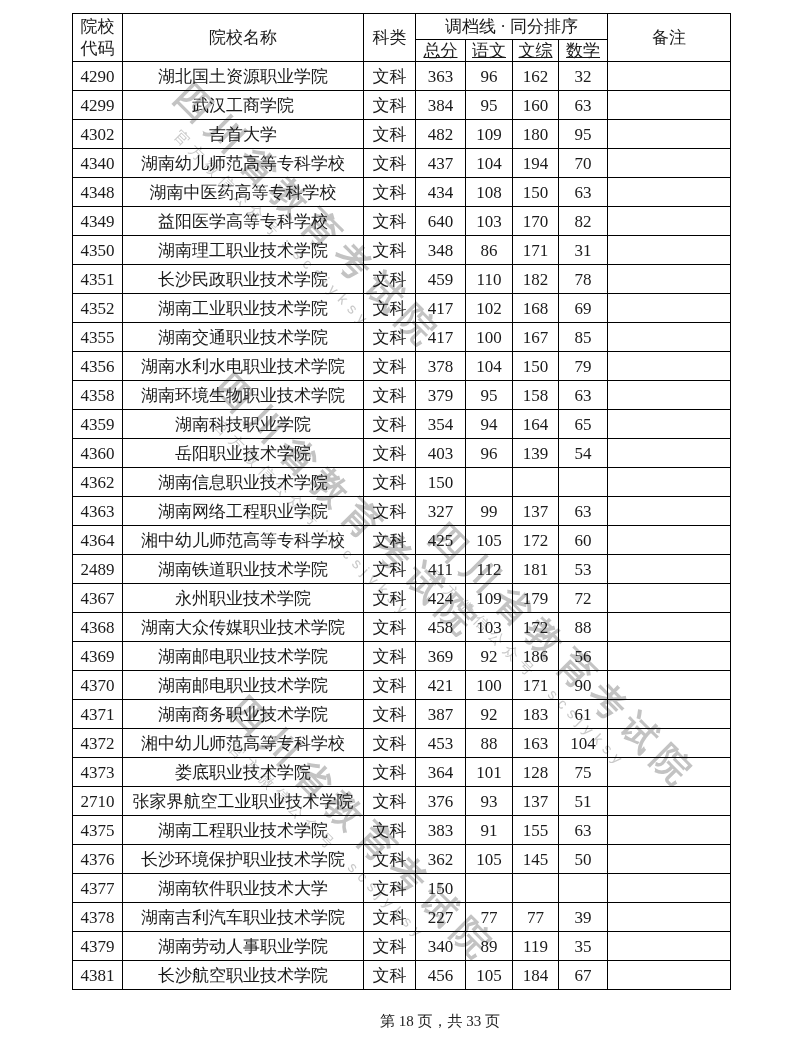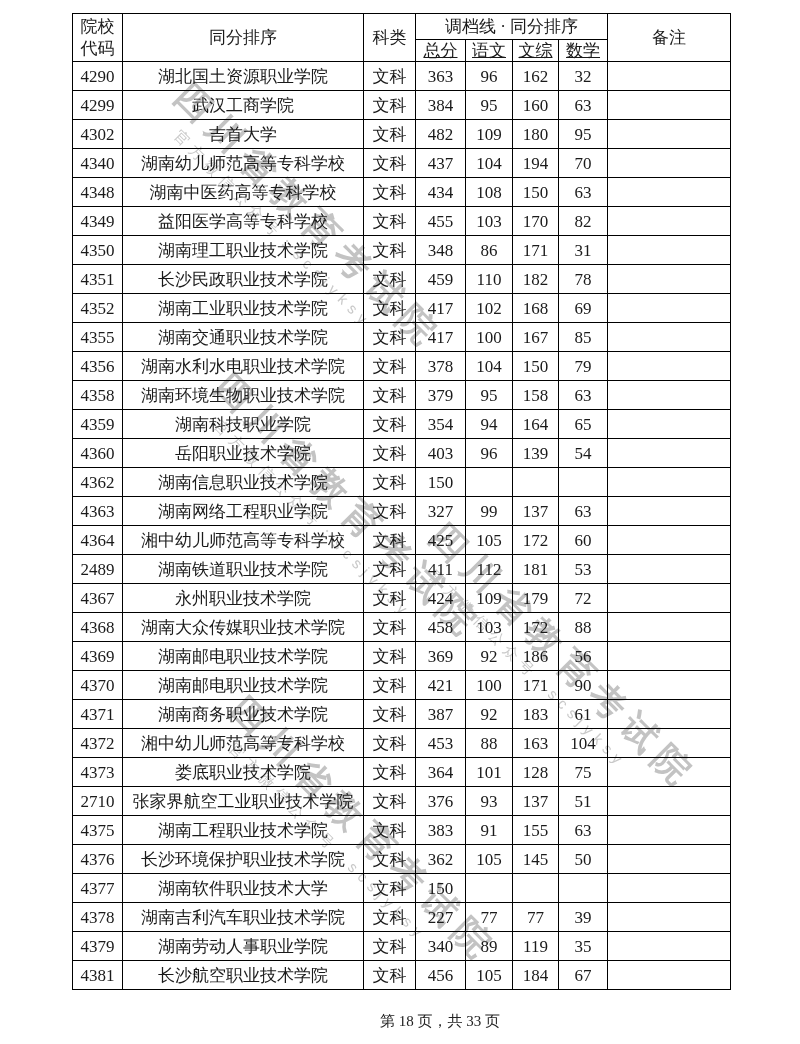--- a/index.html
+++ b/index.html
@@ -86,21 +86,21 @@
         <col style="width:52px">
       <col style="width:50px">
         <col style="width:47px">
         <col style="width:46px">
       <col style="width:49px">
         <col style="width:123px">
     </colgroup>
     <thead>
       <tr class="group-row">
         <th rowspan="2">院校代码</th>
-        <th rowspan="2">同分排序</th>
+        <th rowspan="2">院校名称</th>
         <th rowspan="2">科类</th>
         <th colspan="4">调档线 · 同分排序</th>
         <th rowspan="2">备注</th>
       </tr>
       <tr class="sub-row">
         <th>总分</th>
         <th>语文</th>
         <th>文综</th>
         <th>数学</th>
       </tr>
@@ -153,21 +153,21 @@
       <td class="cell-total">434</td>
       <td class="cell-chinese">108</td>
       <td class="cell-comprehensive">150</td>
       <td class="cell-math">63</td>
       <td class="cell-remark"></td>
     </tr>
         <tr>
       <td class="cell-code">4349</td>
       <td class="cell-name">益阳医学高等专科学校</td>
       <td class="cell-category">文科</td>
-      <td class="cell-total">455</td>
+      <td class="cell-total">640</td>
       <td class="cell-chinese">103</td>
       <td class="cell-comprehensive">170</td>
       <td class="cell-math">82</td>
       <td class="cell-remark"></td>
     </tr>
         <tr>
       <td class="cell-code">4350</td>
       <td class="cell-name">湖南理工职业技术学院</td>
       <td class="cell-category">文科</td>
       <td class="cell-total">348</td>

